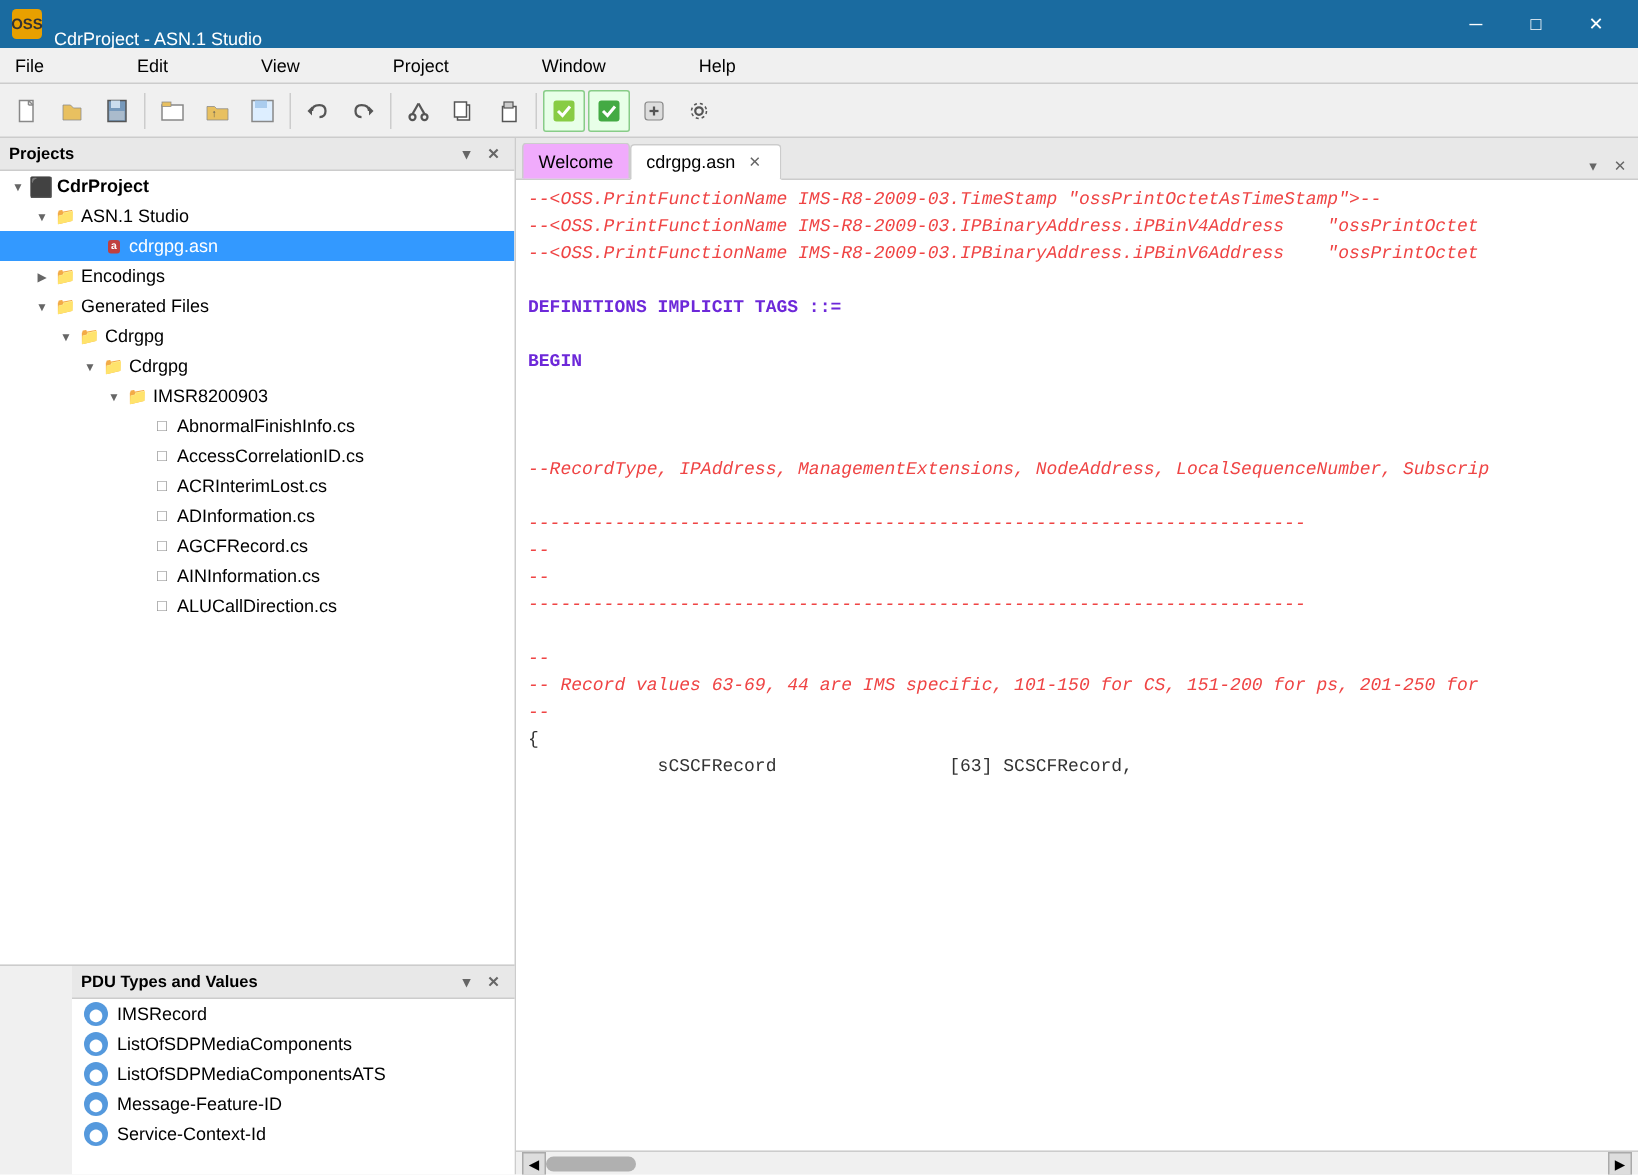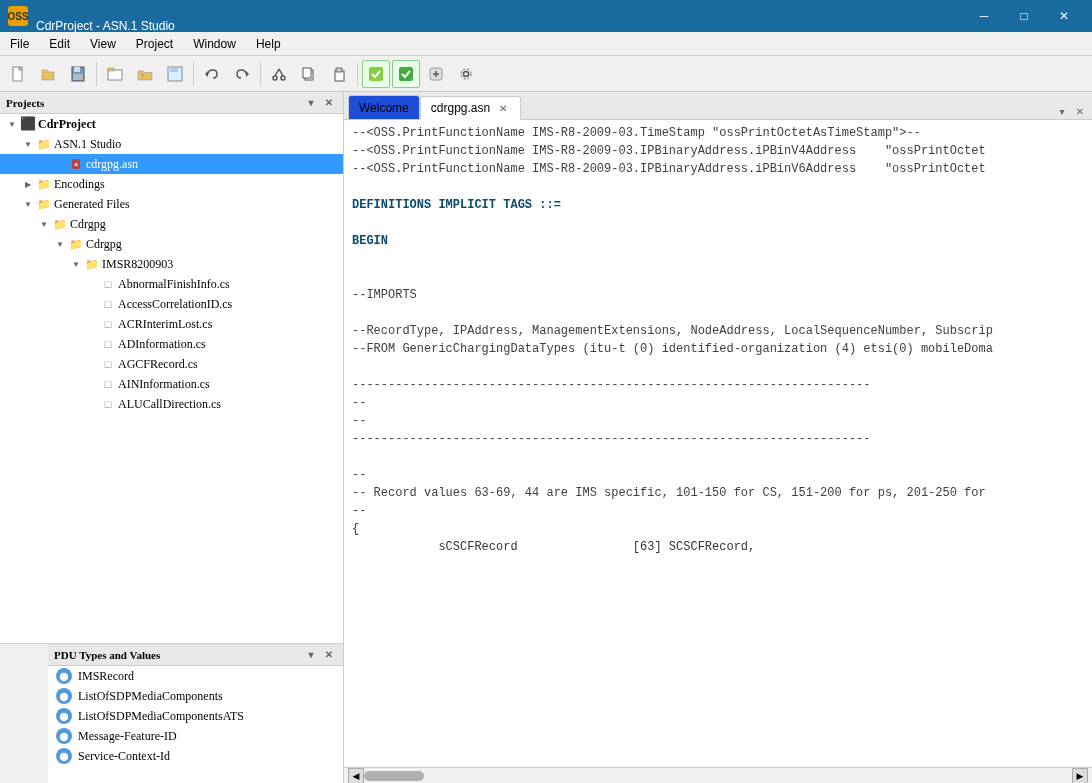--- a/index.html
+++ b/index.html
@@ -31,20 +31,21 @@
       cursor: pointer; font-size: 12px; color: white;
     }
 
     
     #menubar {
       background: #f0f0f0;
       height: 24px;
       display: flex;
       align-items: center;
       border-bottom: 1px solid #ccc;
+      gap: 42px;
     }
     #menubar .menu-item {
       padding: 3px 10px;
       cursor: pointer;
       font-size: 12px;
     }
 
     
     #toolbar {
       background: #f0f0f0;
@@ -69,21 +70,20 @@
       display: flex;
       height: calc(783px - 32px - 24px - 36px);
     }
 
     
     #left-panel {
       width: 344px;
       display: flex;
       flex-direction: column;
       border-right: 1px solid #ccc;
-      font-family: Liberation Serif, serif;
     }
 
     
     .panel-header {
       background: #e8e8e8;
       border-bottom: 1px solid #ccc;
       padding: 3px 6px;
       display: flex;
       align-items: center;
       justify-content: space-between;
@@ -181,21 +181,21 @@
     }
     .tab {
       height: 24px;
       padding: 0 10px;
       display: flex;
       align-items: center;
       gap: 6px;
       cursor: pointer;
       border: 1px solid #ccc;
       border-bottom: none;
-      background: #1d4ed8;
+      background: #f0abfc;
       font-size: 12px;
       border-radius: 3px 3px 0 0;
     }
     .tab.active {
       background: white;
       border-bottom: 1px solid white;
       margin-bottom: -1px;
       z-index: 1;
     }
     .tab .close-tab {
@@ -228,23 +228,23 @@
       padding: 4px 8px;
       color: #333;
     }
     .code-line {
       line-height: 18px;
       white-space: pre;
     }
     .highlight-line {
       background: #e8f0fb;
     }
-    .kw-blue { color: #0c4a6e; font-weight: bold; }
+    .kw-blue { color: #6d28d9; font-weight: bold; }
     .kw-choice { color: #0000cc; font-weight: bold; }
-    .comment { color: #404040; }
+    .comment { color: #ef4444; font-style: italic; }
 
     
     #editor-scroll-x {
       height: 16px;
       background: #f0f0f0;
       border-top: 1px solid #ccc;
       display: flex;
       align-items: center;
       padding: 0 4px;
     }
@@ -522,24 +522,22 @@
     <div id="code-editor">
       <div class="code-line comment">--&lt;OSS.PrintFunctionName IMS-R8-2009-03.TimeStamp "ossPrintOctetAsTimeStamp"&gt;--</div>
       <div class="code-line comment">--&lt;OSS.PrintFunctionName IMS-R8-2009-03.IPBinaryAddress.iPBinV4Address    "ossPrintOctet</div>
       <div class="code-line comment">--&lt;OSS.PrintFunctionName IMS-R8-2009-03.IPBinaryAddress.iPBinV6Address    "ossPrintOctet</div>
       <div class="code-line"> </div>
       <div class="code-line"><span class="kw-blue">DEFINITIONS IMPLICIT TAGS ::=</span></div>
       <div class="code-line"> </div>
       <div class="code-line"><span class="kw-blue">BEGIN</span></div>
       <div class="code-line"> </div>
       <div class="code-line"> </div>
-      <div class="code-line comment">--IMPORTS</div>
       <div class="code-line"> </div>
       <div class="code-line comment">--RecordType, IPAddress, ManagementExtensions, NodeAddress, LocalSequenceNumber, Subscrip</div>
-      <div class="code-line comment">--FROM GenericChargingDataTypes (itu-t (0) identified-organization (4) etsi(0) mobileDoma</div>
       <div class="code-line"> </div>
       <div class="code-line comment">------------------------------------------------------------------------</div>
       <div class="code-line comment">--</div>
       <div class="code-line comment">--</div>
       <div class="code-line comment">------------------------------------------------------------------------</div>
       <div class="code-line"> </div>
       <div class="code-line comment">--</div>
       <div class="code-line comment">-- Record values 63-69, 44 are IMS specific, 101-150 for CS, 151-200 for ps, 201-250 for</div>
       <div class="code-line comment">--</div>
       <div class="code-line">{</div>

